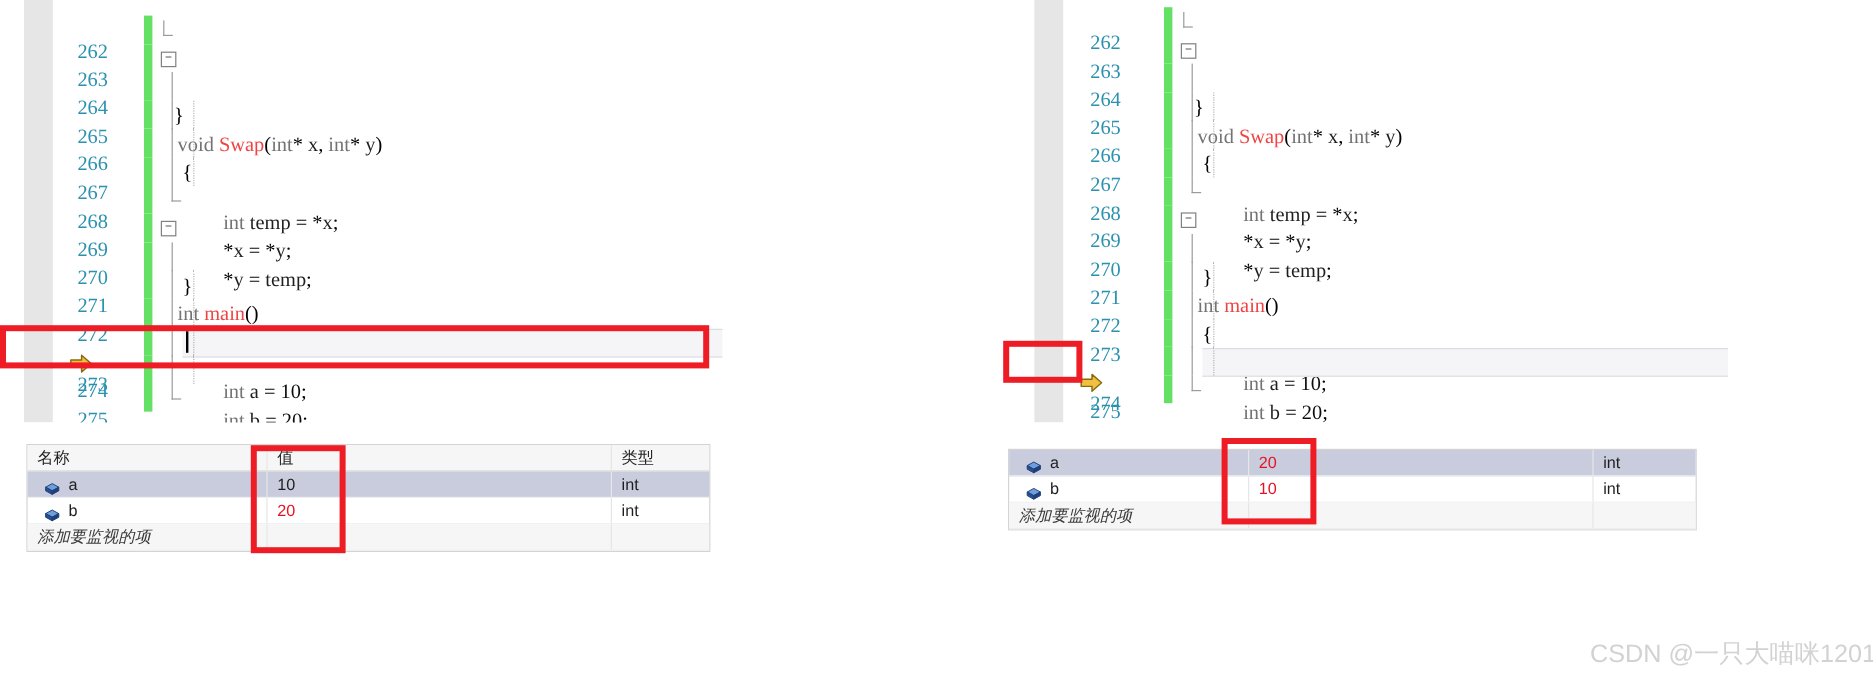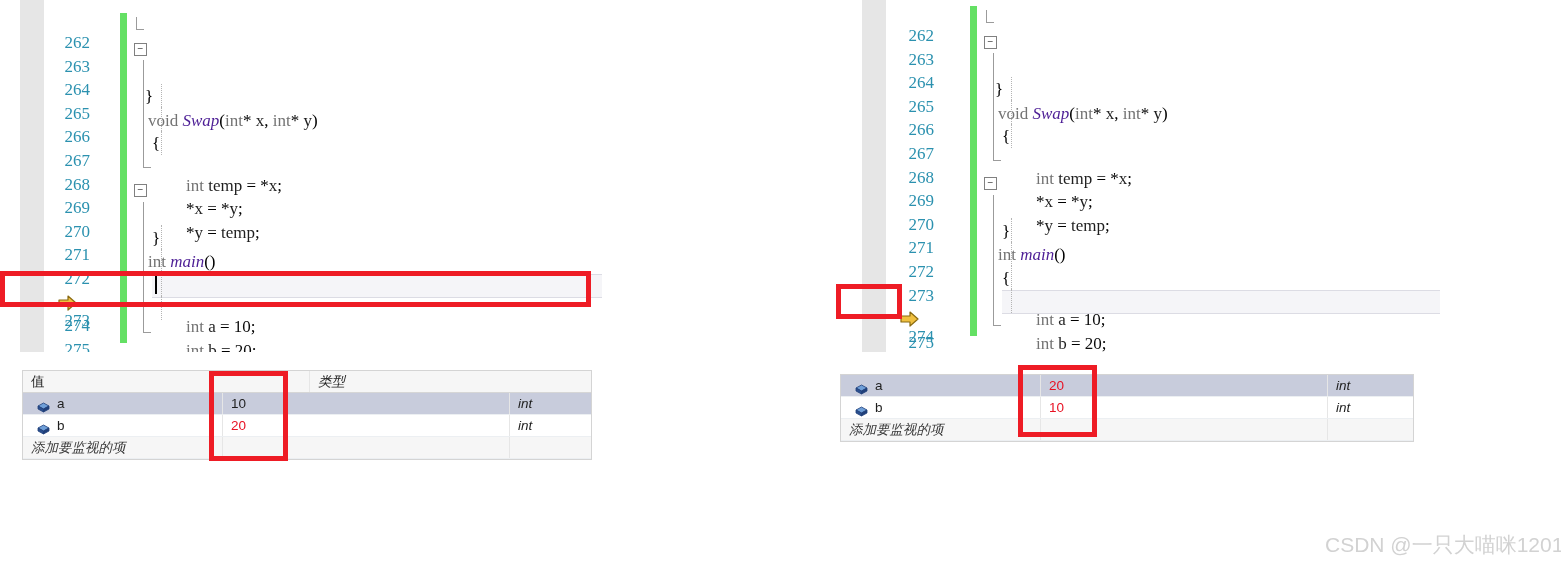--- a/index.html
+++ b/index.html
@@ -14,21 +14,21 @@
   .editor{background:#ffffff;overflow:hidden;}
   .ed-bpcol{position:absolute;top:0;bottom:0;background:#e6e6e6;}
   .ed-rows{position:absolute;top:0;left:0;right:0;}
   .crow{height:23.6px;position:relative;white-space:pre;}
   .lnum{position:absolute;text-align:right;color:#2b91af;
         font-family:"Liberation Serif", serif;font-size:17px;line-height:23.6px;}
   .chgbar{position:absolute;width:7px;top:0;height:23.6px;background:#64e064;}
   .ctext{position:absolute;font-family:"Liberation Serif", serif;font-size:17px;
          line-height:23.6px;color:#000000;}
   .kw{color:#737373;}
-  .fn{color:#4c1d95;font-style:italic;}
+  .fn{color:#ef4444;}
   .id{color:#1f1f1f;}
   .num{color:#0d0d0d;}
   .fold{position:absolute;width:11px;height:11px;border:1px solid #808080;
         background:#ffffff;color:#404040;font-size:10px;line-height:9px;
         text-align:center;font-family:"Liberation Sans",sans-serif;}
   .guide{position:absolute;width:0;border-left:1px dotted #b4b4b4;height:23.6px;top:0;}
   .brace-l{position:absolute;border-left:1px solid #9b9b9b;}
   .brace-cap{position:absolute;border-left:1px solid #9b9b9b;border-bottom:1px solid #9b9b9b;}
   .curline{position:absolute;height:22px;background:#f5f5f8;
            border-top:1px solid #dcdce4;border-bottom:1px solid #dcdce4;}
@@ -39,21 +39,21 @@
   .watch{background:#ffffff;border:1px solid #d4d4d4;box-sizing:border-box;
          font-size:13.5px;color:#1e1e1e;}
   .wrow{display:flex;height:22px;align-items:center;box-sizing:border-box;
         border-bottom:1px solid #eceff2;}
   .whead{background:#f6f6f6;border-bottom:1px solid #d6d6d6;font-weight:normal;}
   .wsel{background:#c8ccdc;}
   .wcell{box-sizing:border-box;padding-left:8px;overflow:hidden;white-space:nowrap;
          height:100%;line-height:22px;}
   .wc-name{flex:0 0 200px;border-right:1px solid #e6e6e6;}
   .wc-val{flex:0 0 287px;border-right:1px solid #e6e6e6;}
-  .wc-type{flex:1 1 auto;font-style:italic;}
+  .wc-type{flex:1 1 auto;}
   .wname{padding-left:34px;position:relative;}
   .cube{position:absolute;left:14px;top:5px;width:13px;height:11px;}
   .valred{color:#e81123;}
   .addwatch{font-style:italic;color:#3b3b3b;}
 
   
   .redbox{position:absolute;border:5px solid #ee1c25;box-sizing:border-box;
           pointer-events:none;}
 
   .watermark{position:absolute;color:#d2d2d2;font-size:21px;
@@ -179,20 +179,21 @@
       <span class="chgbar" style="left:120px;"></span>
       <span class="brace-cap" style="left:143px;top:0px;width:7px;height:12px;"></span>
       
     </div>
 
   </div>
 </div>
 
 <div class="panel watch" style="left:22px;top:370px;width:570px;height:90px;">
   <div class="wrow whead">
+    <div class="wcell wc-name">名称</div>
     <div class="wcell wc-val">值</div>
     <div class="wcell wc-type">类型</div>
   </div>
   <div class="wrow wsel">
     <div class="wcell wc-name wname">
       <span class="cube">
         <svg width="13" height="11" viewBox="0 0 13 11">
           <polygon points="1,4 6.5,1 12,4 6.5,7" fill="#6f9fd8" stroke="#1f3f7a" stroke-width="0.8"></polygon>
           <polygon points="1,4 6.5,7 6.5,10 1,7" fill="#2a4f8f" stroke="#1f3f7a" stroke-width="0.8"></polygon>
           <polygon points="12,4 6.5,7 6.5,10 12,7" fill="#1f3f7a" stroke="#1f3f7a" stroke-width="0.8"></polygon>

